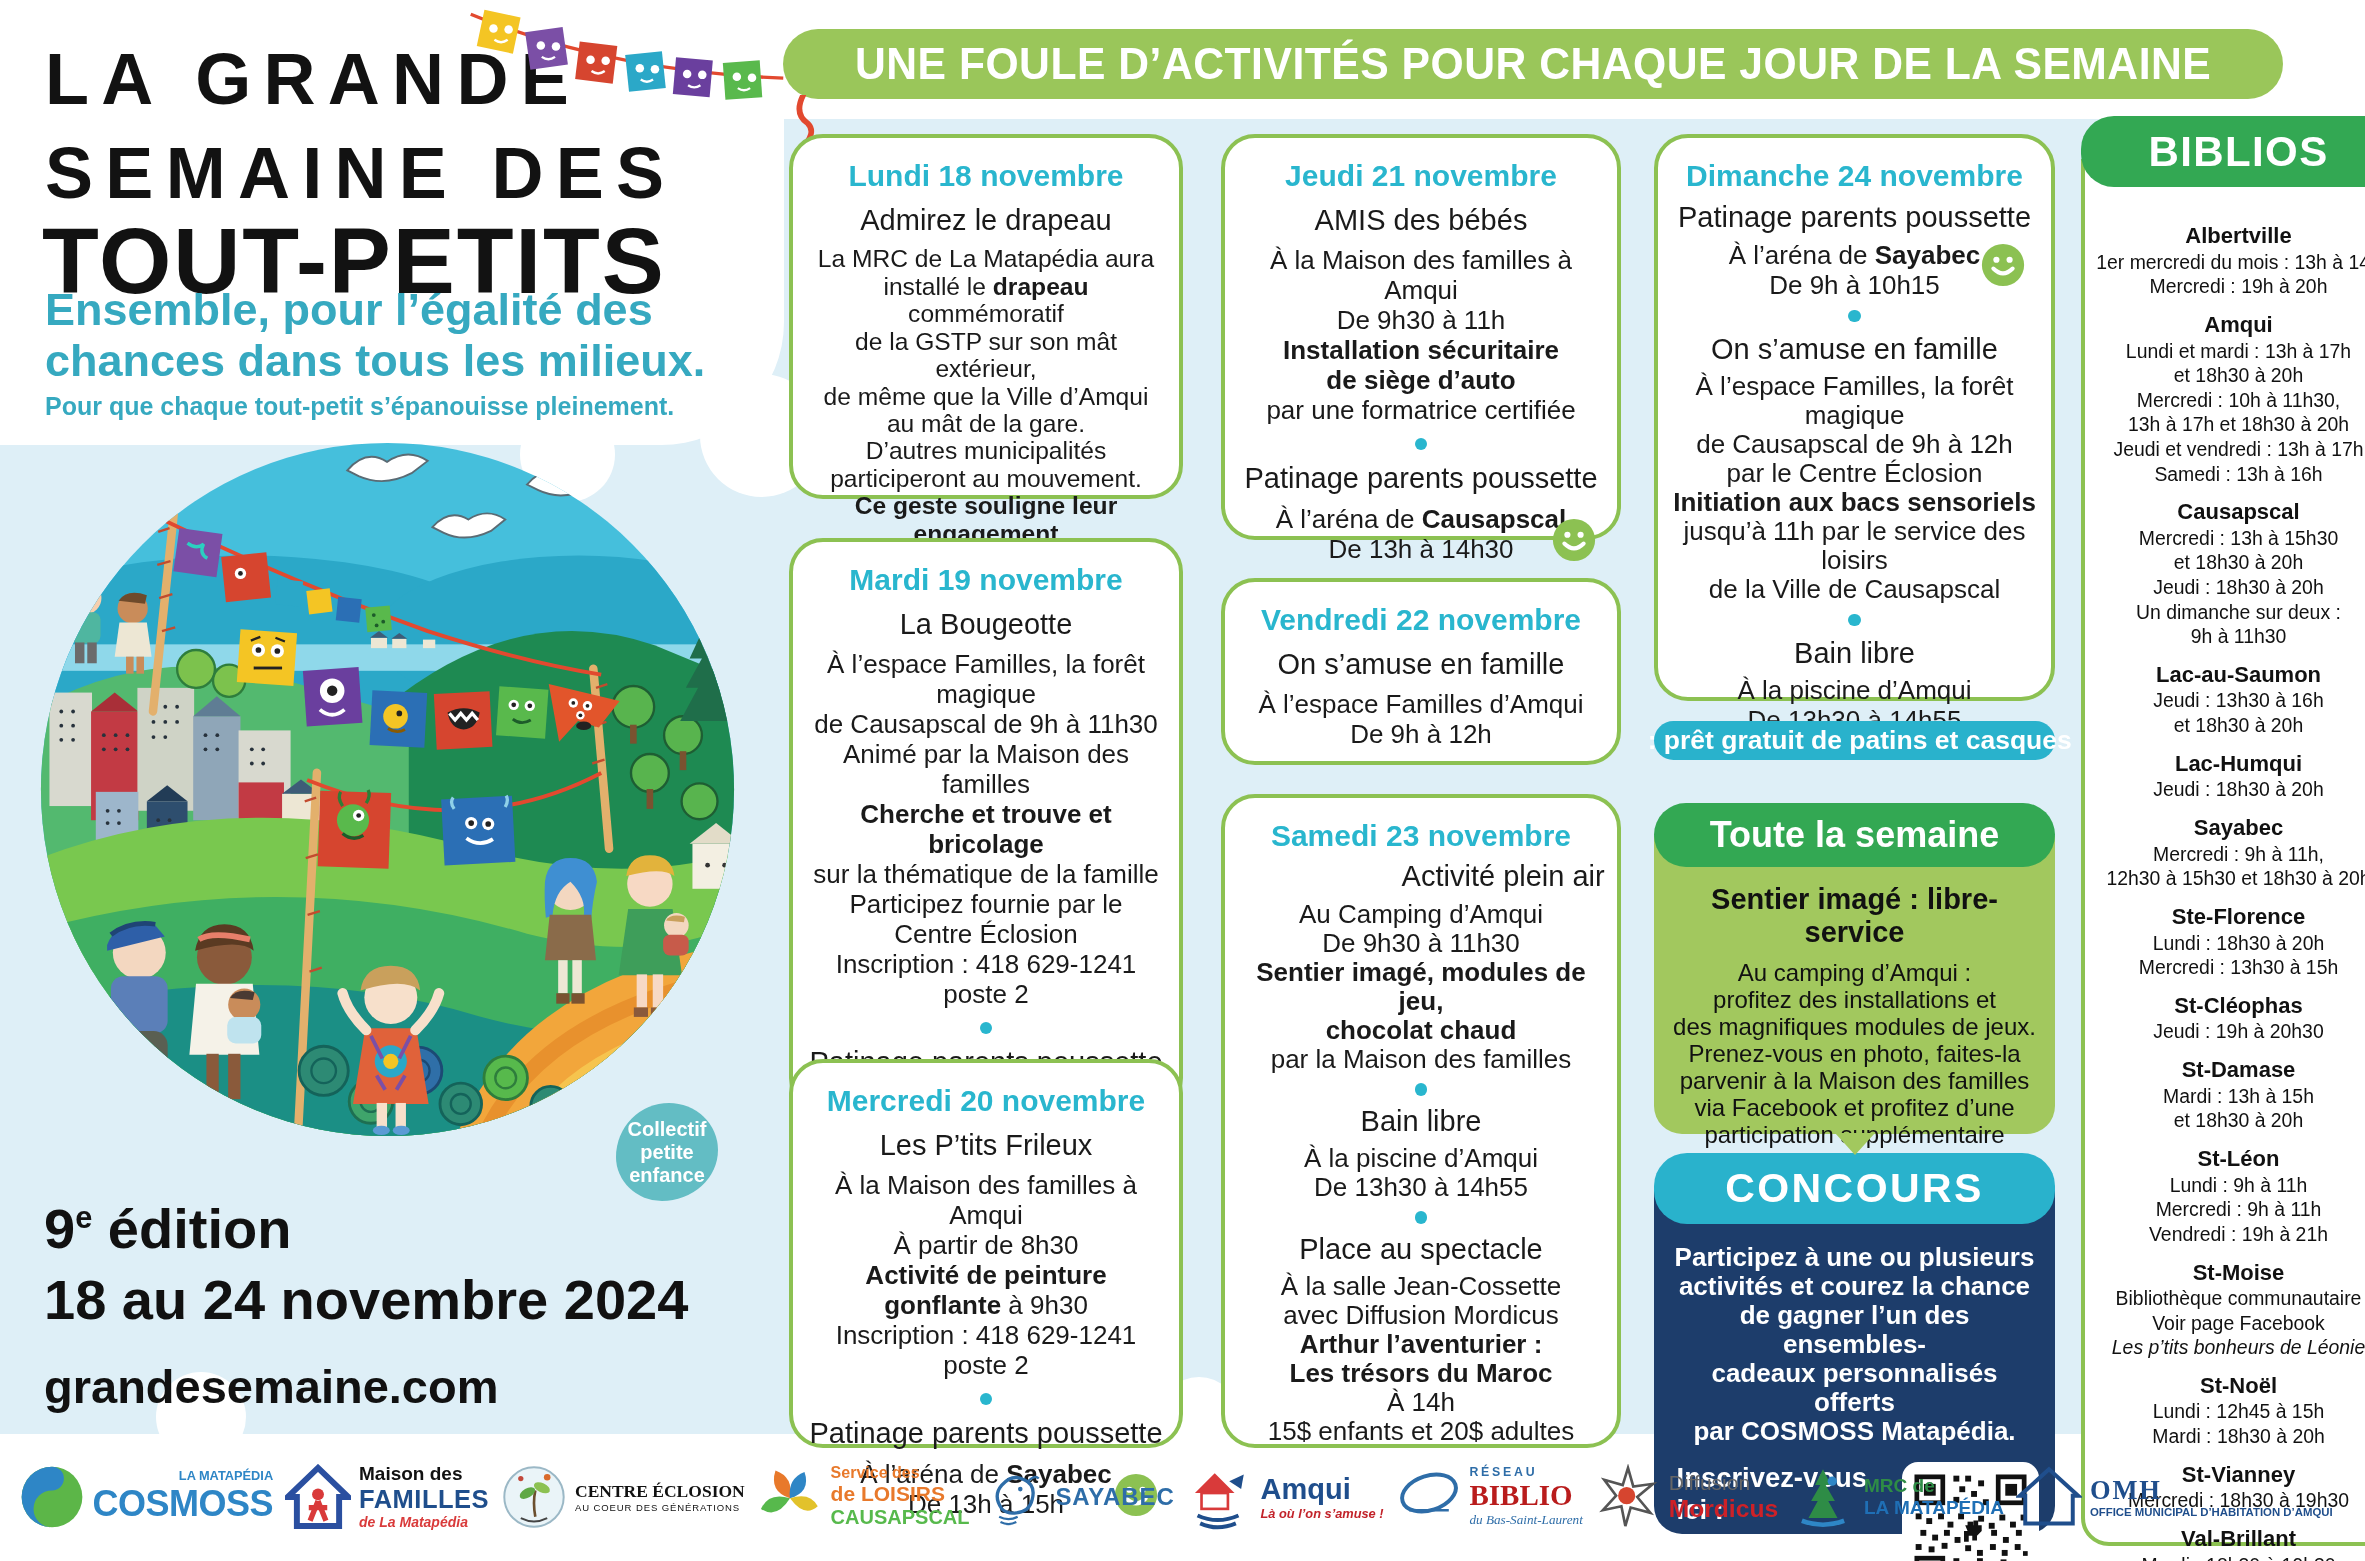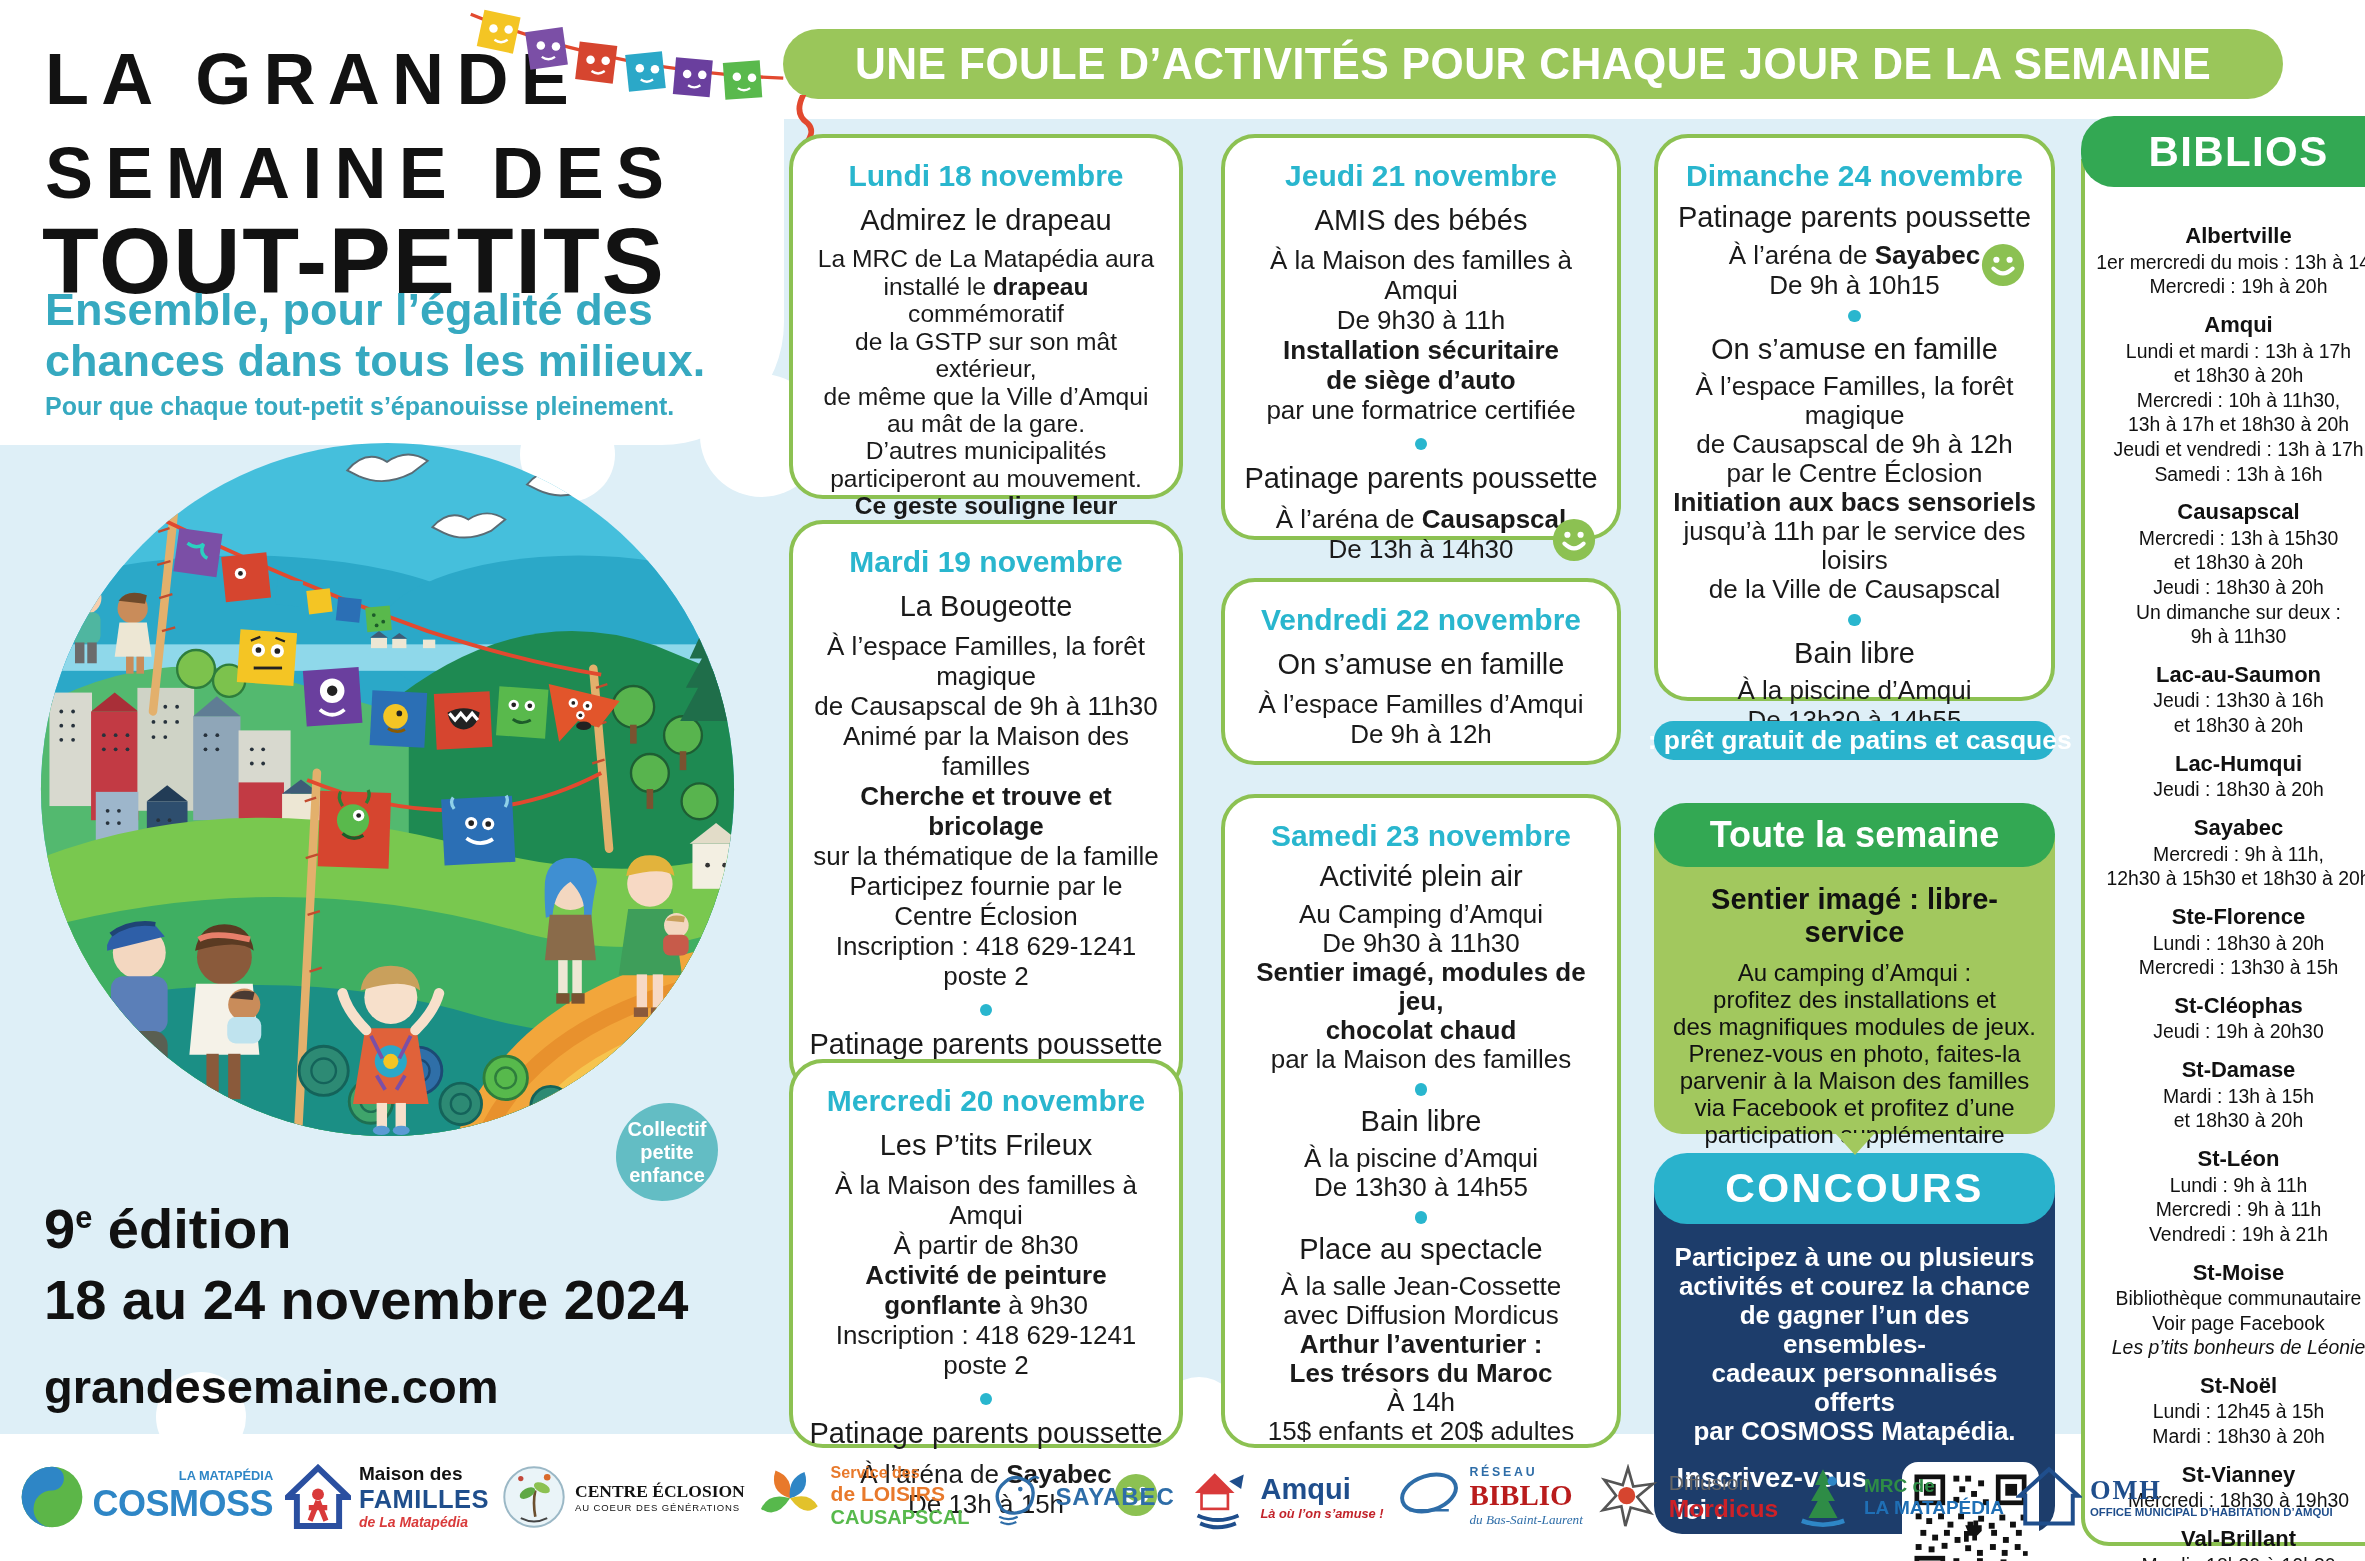--- a/index.html
+++ b/index.html
@@ -479,21 +479,21 @@
     <div class="ln ln-t"><span>installé le </span><span class="b">drapeau</span><span> commémoratif</span></div>
     <div class="ln ln-t">de la GSTP sur son mât extérieur,</div>
     <div class="ln ln-t">de même que la Ville d’Amqui</div>
     <div class="ln ln-t">au mât de la gare.</div>
     <div class="ln ln-t">D’autres municipalités</div>
     <div class="ln ln-t">participeront au mouvement.</div>
     <div class="ln ln-t b">Ce geste souligne leur engagement</div>
     <div class="ln ln-t b">envers nos tout-petits matapédiens.</div>
   </div>
 
-  <div class="card" style="left:789px;top:520px;width:394px;height:574px;">
+  <div class="card" style="left:789px;top:538px;width:394px;height:574px;">
     <div class="day">Mardi 19 novembre</div>
     <div class="evt">La Bougeotte</div>
     <div class="ln" style="line-height:30px;">À l’espace Familles, la forêt magique</div>
     <div class="ln" style="line-height:30px;">de Causapscal de 9h à 11h30</div>
     <div class="ln" style="line-height:30px;">Animé par la Maison des familles</div>
     <div class="ln b" style="line-height:30px;">Cherche et trouve et bricolage</div>
     <div class="ln" style="line-height:30px;">sur la thématique de la famille</div>
     <div class="ln" style="line-height:30px;">Participez fournie par le</div>
     <div class="ln" style="line-height:30px;">Centre Éclosion</div>
     <div class="ln" style="line-height:30px;">Inscription : 418 629-1241 poste 2</div>
@@ -557,21 +557,21 @@
 
   <div class="card" style="left:1221px;top:578px;width:400px;height:187px;">
     <div class="day">Vendredi 22 novembre</div>
     <div class="evt">On s’amuse en famille</div>
     <div class="ln">À l’espace Familles d’Amqui</div>
     <div class="ln">De 9h à 12h</div>
   </div>
 
   <div class="card" style="left:1221px;top:794px;width:400px;height:654px;">
     <div class="day" style="margin-bottom:7.6px;">Samedi 23 novembre</div>
-    <div class="evt" style="margin:3.8px 0 6.6px;">Activité plein air</div>
+    <div class="evt" style="margin:3.8px 0 6.6px;text-align:right;">Activité plein air</div>
     <div class="ln" style="line-height:29px;">Au Camping d’Amqui</div>
     <div class="ln" style="line-height:29px;">De 9h30 à 11h30</div>
     <div class="ln b" style="line-height:29px;">Sentier imagé, modules de jeu,</div>
     <div class="ln b" style="line-height:29px;">chocolat chaud</div>
     <div class="ln" style="line-height:29px;">par la Maison des familles</div>
     <div class="dot" style="margin:9.5px auto;"></div>
     <div class="evt" style="margin:3.8px 0 5.7px;">Bain libre</div>
     <div class="ln" style="line-height:29px;">À la piscine d’Amqui</div>
     <div class="ln" style="line-height:29px;">De 13h30 à 14h55</div>
     <div class="dot" style="margin:9.5px auto;"></div>

